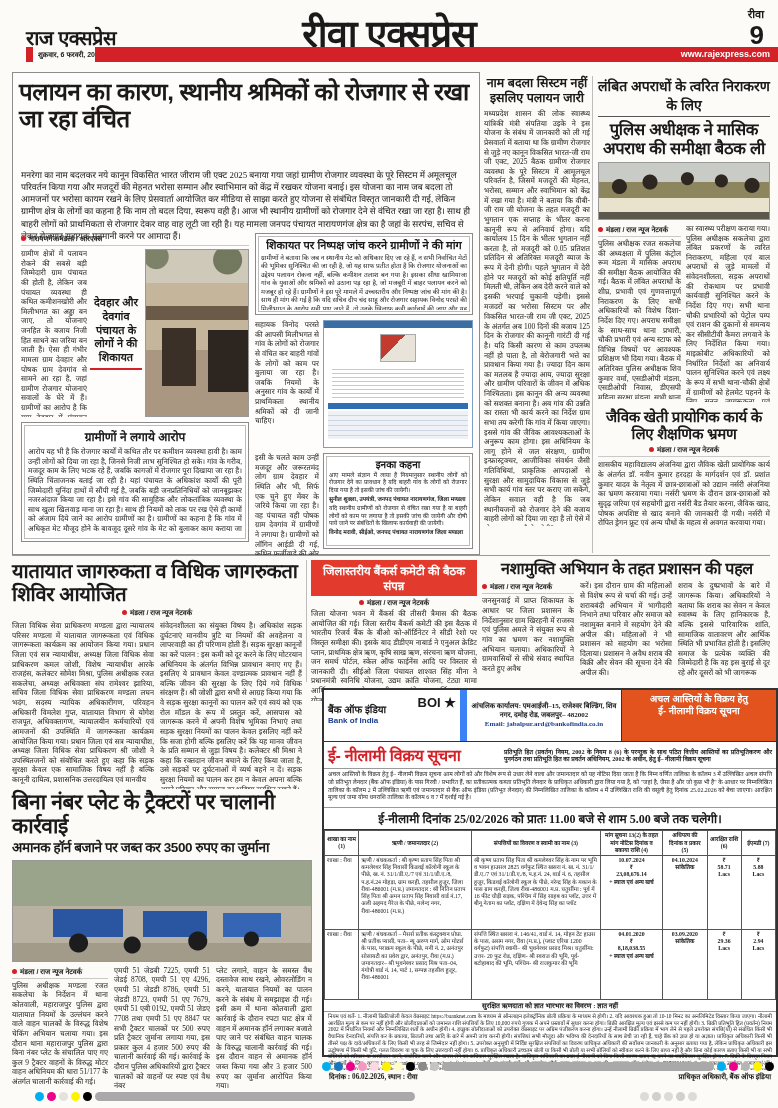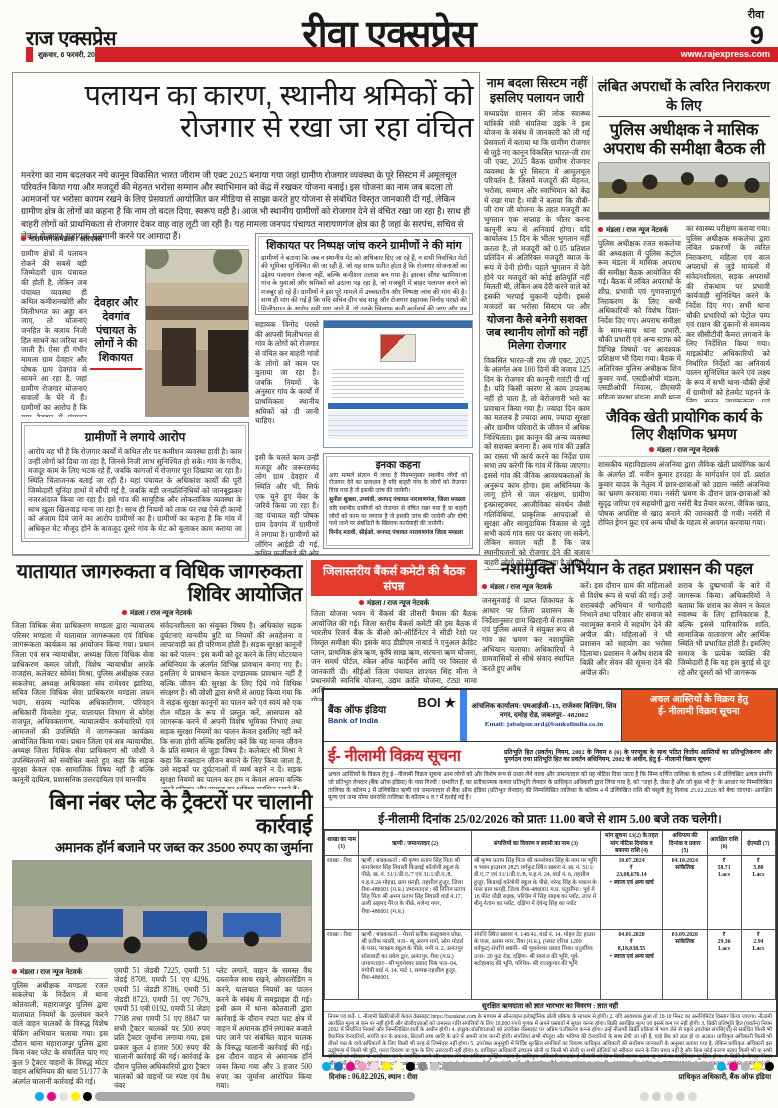--- a/index.html
+++ b/index.html
@@ -13,21 +13,21 @@
   .brand{left:26px;top:24px;font-size:20px;font-weight:bold;letter-spacing:-.5px;}
   .mdate{left:38px;top:50px;font-size:7px;font-weight:bold;}
   .redtick{left:26px;top:47px;width:7px;height:15px;background:#d42027;}
   .maintitle{left:0;right:0;top:6px;text-align:center;font-size:38px;font-weight:bold;letter-spacing:-1px;}
   .edition{right:14px;top:6px;font-size:11px;font-weight:bold;text-align:right;}
   .pageno{right:14px;top:20px;font-size:26px;font-weight:bold;text-align:right;}
   .redbar{left:95px;top:47px;right:0;height:15px;background:#d42027;}
   .site{position:absolute;right:8px;top:2px;color:#fff;font-size:9px;font-weight:bold;font-family:"Liberation Sans",sans-serif;}
   
   .leadbox{left:12px;top:72px;width:466px;height:481px;border:1px solid #8c8c8c;background:#fefdfb;}
-  .leadhead{left:6px;right:6px;top:6px;text-align:right;font-size:29px;line-height:1.12;font-weight:normal;letter-spacing:-.5px;}
+  .leadhead{left:6px;right:6px;top:6px;text-align:left;font-size:24px;line-height:1.12;font-weight:bold;letter-spacing:-.5px;}
   .leadintro{left:8px;right:8px;top:96px;height:60px;font-size:8.8px;line-height:1.38;}
   .byline{display:flex;align-items:center;gap:3px;font-size:7px;font-weight:bold;
           font-family:"Liberation Sans",sans-serif;color:#222;border-bottom:1px solid #c9c9c9;padding:1px 0 2px;}
   .dot{width:5px;height:5px;border-radius:50%;background:#d42027;flex:0 0 auto;}
   .pullq{font-size:11px;font-weight:bold;text-align:center;line-height:1.25;border-bottom:2px solid #d42027;padding-bottom:3px;}
   .innerbox{border:1px solid #8a8a8a;box-shadow:0 0 0 2px #fff inset,0 0 0 3px #bbb inset;padding:5px 6px;background:#fff;}
   .boxtitle{text-align:center;font-size:12px;font-weight:bold;margin-bottom:2px;}
   
   .photo{overflow:hidden;border:1px solid #999;}
   .vphoto{background:
@@ -58,21 +58,21 @@
   .shot{background:#fff;border:1px solid #7f9ec2;}
   .shot .tb{height:7px;background:#3a6ea5;}
   .shot .thumb{width:34px;height:26px;margin:6px auto 4px;background:linear-gradient(135deg,#c23b2e 0 40%,#e8e4da 40% 100%);border:1px solid #aaa;}
   .shot .lines{height:34px;margin:0 8px;background:repeating-linear-gradient(#fff 0 3px,#c9c9c9 3px 4px);}
   .shot .band{height:6px;margin:3px 4px 0;background:#2f6db5;}
   .shot .rows{height:28px;margin:2px 4px;background:repeating-linear-gradient(#eef2f7 0 4px,#cdd6e2 4px 5px);}
   
   .h-mid{font-size:12.5px;font-weight:bold;text-align:center;line-height:1.2;}
   .kicker{font-size:14px;font-weight:bold;text-align:center;border-bottom:1px solid #555;padding-bottom:2px;}
   .h-right{font-size:16.5px;font-weight:bold;text-align:center;line-height:1.15;letter-spacing:-.3px;}
-  .h-band{font-size:20px;font-weight:bold;text-align:right;line-height:1.15;letter-spacing:-.4px;}
+  .h-band{font-size:20px;font-weight:bold;text-align:left;line-height:1.15;letter-spacing:-.4px;}
   .redhead{background:#e23b2e;color:#fff;font-size:11.5px;font-weight:bold;text-align:center;padding:3px 4px;}
   .vrule{width:1px;background:#bdbdbd;}
   .hrule{height:1px;background:#9a9a9a;}
   
   .ad{left:322px;top:688px;width:452px;height:365px;border:2px solid #333;background:#fff;}
   .ad .hdr{display:flex;border-bottom:1px solid #333;}
   .ad .bcell{width:128px;border-right:7px solid #3b82f6;padding:12px 4px;position:relative;}
   .ad .bn1{font-size:10px;font-weight:bold;}
   .ad .bn2{font-size:8px;font-weight:bold;color:#1a3f8f;}
   .ad .boi{position:absolute;right:4px;top:5px;font-size:13px;font-weight:bold;font-family:"Liberation Sans",sans-serif;}
@@ -157,21 +157,20 @@
           <div style="font-size:5.9px;line-height:1.25;text-align:justify;">यदि स्थानीय ग्रामीणों को रोजगार से वंचित रखा गया है या बाहरी लोगों को काम पर लगाया है तो इसकी जांच की जायेगी और दोषी पाये जाने पर संबंधितों के खिलाफ कार्यवाही की जायेगी।</div>
           <div style="font-size:5.9px;font-weight:bold;margin-top:1px;" class="sans">विनोद मरावी, सीईओ, जनपद पंचायत नारायणगंज जिला मण्डला</div>
         </div>
       </div>
     </div>
   </div>
 
   <div class="abs" style="left:484px;top:76px;width:106px;height:477px;">
     <div class="h-mid sans">नाम बदला सिस्टम नहीं इसलिए पलायन जारी</div>
     <div class="bt2" style="height:200px;margin-top:3px;">मध्यप्रदेश शासन की लोक स्वास्थ्य यांत्रिकी मंत्री संपतिया उइके ने इस योजना के संबंध में जानकारी को ली गई प्रेसवार्ता में बताया था कि ग्रामीण रोजगार से जुड़े नए कानून विकसित भारत-जी राम जी एक्ट, 2025 बैठक ग्रामीण रोजगार व्यवस्था के पूरे सिस्टम में आमूलचूल परिवर्तन है, जिसमें मजदूरों की मेहनत, भरोसा, सम्मान और स्वाभिमान को केंद्र में रखा गया है। मंत्री ने बताया कि वीबी-जी राम जी योजना के तहत मजदूरी का भुगतान एक सप्ताह के भीतर करना कानूनी रूप से अनिवार्य होगा। यदि कार्यालय 15 दिन के भीतर भुगतान नहीं करता है, तो मजदूरी को 0.05 प्रतिशत प्रतिदिन से अतिरिक्त मजदूरी ब्याज के रूप में देनी होगी। पहले भुगतान में देरी होने पर मजदूरों को कोई क्षतिपूर्ति नहीं मिलती थी, लेकिन अब देरी करने वाले को इसकी भरपाई चुकानी पड़ेगी। इससे मजदूरों का भरोसा सिस्टम पर और मजबूत होगा। वहीं इस संबंध में ग्रामीणों का कहना है कि नाम बदला सिस्टम नहीं इसलिए पलायन जारी है।</div>
-    <div class="h-mid sans" style="font-size:11px;margin-top:4px;">योजना कैसे बनेगी सशक्त जब स्थानीय लोगों को नहीं मिलेगा रोजगार</div>
     <div class="bt2" style="height:214px;margin-top:3px;">विकसित भारत-जी राम जी एक्ट, 2025 के अंतर्गत अब 100 दिनों की बजाय 125 दिन के रोजगार की कानूनी गारंटी दी गई है। यदि किसी कारण से काम उपलब्ध नहीं हो पाता है, तो बेरोजगारी भत्ते का प्रावधान किया गया है। ज्यादा दिन काम का मतलब है ज्यादा आय, ज्यादा सुरक्षा और ग्रामीण परिवारों के जीवन में अधिक निश्चितता। इस कानून की अन्य व्यवस्था को सशक्त बनाना है। अब गांव की उन्नति का रास्ता भी कार्य करने का निर्देश ग्राम सभा तय करेगी कि गांव में किया जाएगा। इससे गांव की जैविक आवश्यकताओं के अनुरूप काम होगा। इस अधिनियम के लागू होने से जल संरक्षण, ग्रामीण इन्फ्रास्ट्रक्चर, आजीविका संवर्धन जैसी गतिविधियां, प्राकृतिक आपदाओं से सुरक्षा और सामुदायिक विकास से जुड़े सभी कार्य गांव स्तर पर कराए जा सकेंगे, लेकिन सवाल वही है कि जब स्थानीयजनों को रोजगार देने की बजाय बाहरी लोगों को दिया जा रहा है तो ऐसे में योजना सशक्त कैसे बनेगी?</div>
   </div>
 
   <div class="abs vrule" style="left:592px;top:76px;height:477px;"></div>
 
   <div class="abs" style="left:598px;top:76px;width:172px;">
     <div class="kicker sans">लंबित अपराधों के त्वरित निराकरण के लिए</div>
     <div class="h-right sans" style="margin-top:3px;">पुलिस अधीक्षक ने मासिक अपराध की समीक्षा बैठक ली</div>
     <div class="photo pphoto" style="height:56px;margin-top:4px;"></div>
     <div style="display:flex;gap:5px;margin-top:4px;height:178px;">

